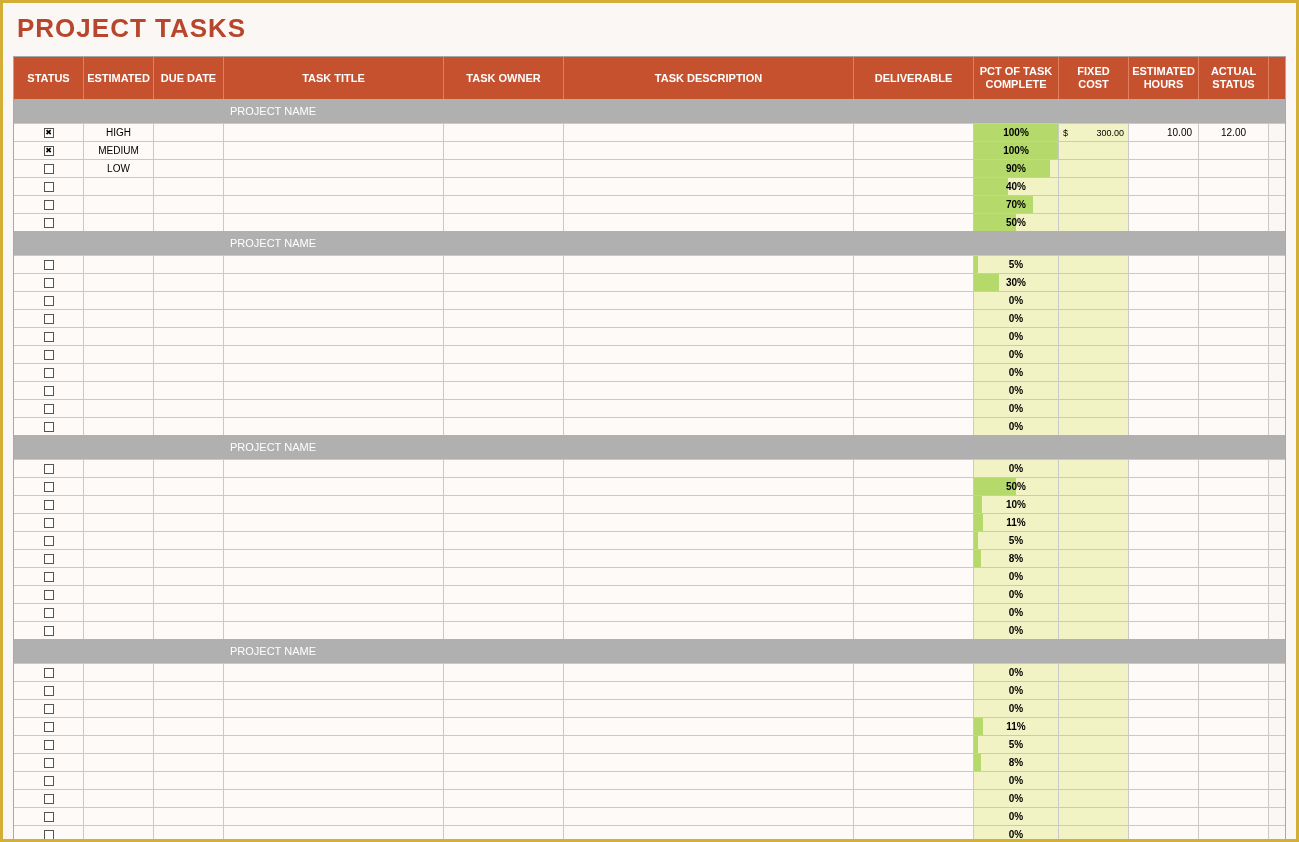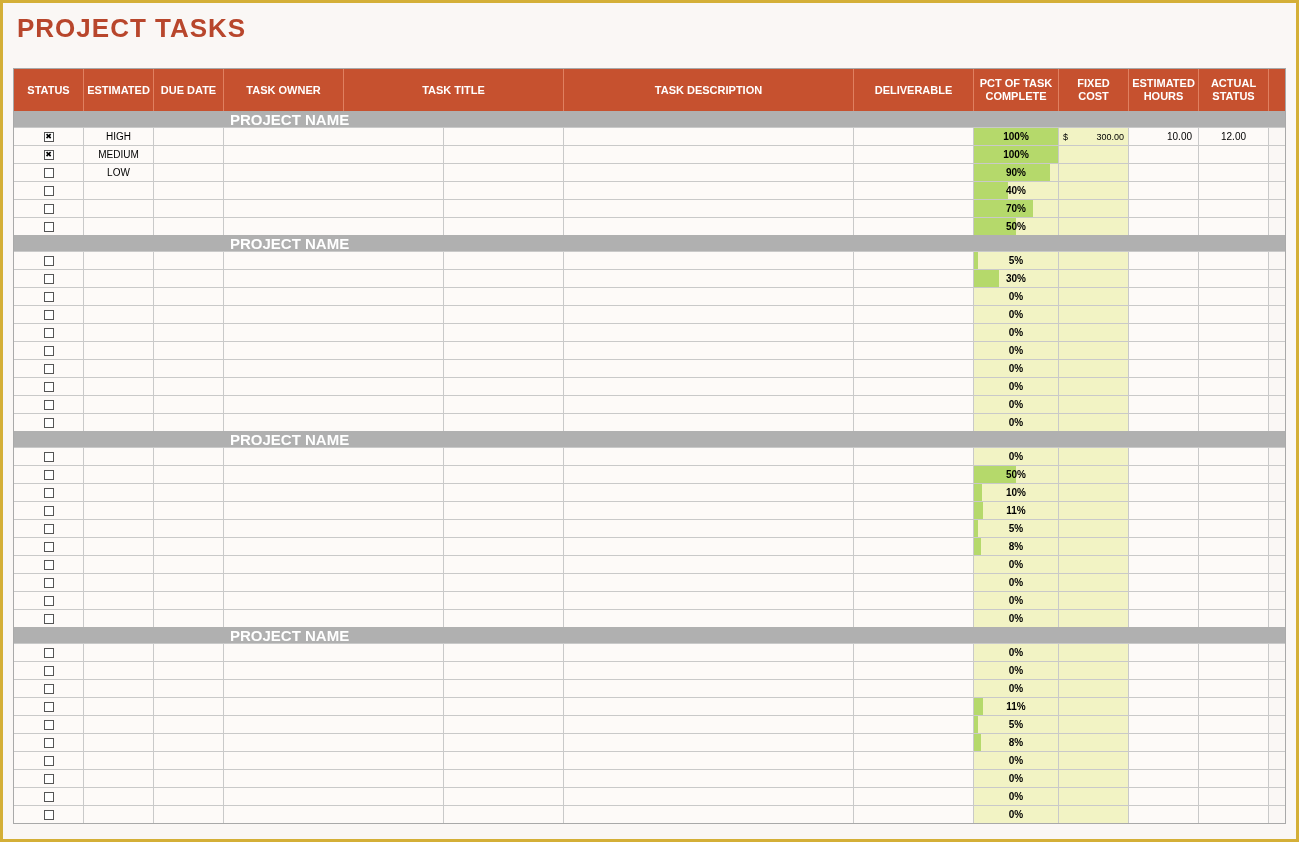--- a/index.html
+++ b/index.html
@@ -8,21 +8,21 @@
     background: #faf7f5;
     border: 3px solid #d4af37;
     width: 1299px;
     height: 842px;
     overflow: hidden;
   }
   .page-title {
     color: #b8462c;
     font-size: 26px;
     font-weight: bold;
-    padding: 10px 14px 24px;
+    padding: 10px 14px 12px;
     letter-spacing: 1px;
   }
   .sheet {
     width: calc(100% - 20px);
     margin: 0 10px;
     border: 1px solid #a9a9a9;
   }
   .header-row {
     display: flex;
     background: #c6512f;
@@ -47,23 +47,23 @@
   .col-desc { width: 290px; }
   .col-deliv { width: 120px; }
   .col-pct { width: 85px; }
   .col-fixed { width: 70px; }
   .col-est { width: 70px; padding-left: 32px; }
   .col-act { width: 70px; }
   .section-header {
     display: flex;
     background: #b0b0b0;
     color: #fff;
-    font-size: 15px;
-    font-weight: bold;
-    height: 16px;
+    font-size: 11px;
+    font-weight: normal;
+    height: 24px;
     align-items: center;
   }
   .section-header .spacer { width: 210px; }
   .section-header .label { padding-left: 6px; }
   .data-row {
     display: flex;
     height: 18px;
     font-size: 10px;
     border-top: 1px solid #c9c9c9;
   }
@@ -112,22 +112,22 @@
 <body>
 
 <div class="page-title">PROJECT TASKS</div>
 
 <div class="sheet">
 
   <div class="header-row">
     <div class="cell col-status">STATUS</div>
     <div class="cell col-priority">ESTIMATED</div>
     <div class="cell col-duedate">DUE DATE</div>
+    <div class="cell col-title">TASK TITLE</div>
     <div class="cell col-owner">TASK OWNER</div>
-    <div class="cell col-title">TASK TITLE</div>
     <div class="cell col-desc">TASK DESCRIPTION</div>
     <div class="cell col-deliv">DELIVERABLE</div>
     <div class="cell col-pct">PCT OF TASK COMPLETE</div>
     <div class="cell col-fixed">FIXED COST</div>
     <div class="cell col-est">ESTIMATED HOURS</div>
     <div class="cell col-act">ACTUAL STATUS</div>
   </div>
 
   <div id="sections-container">
       <div class="section-header">

